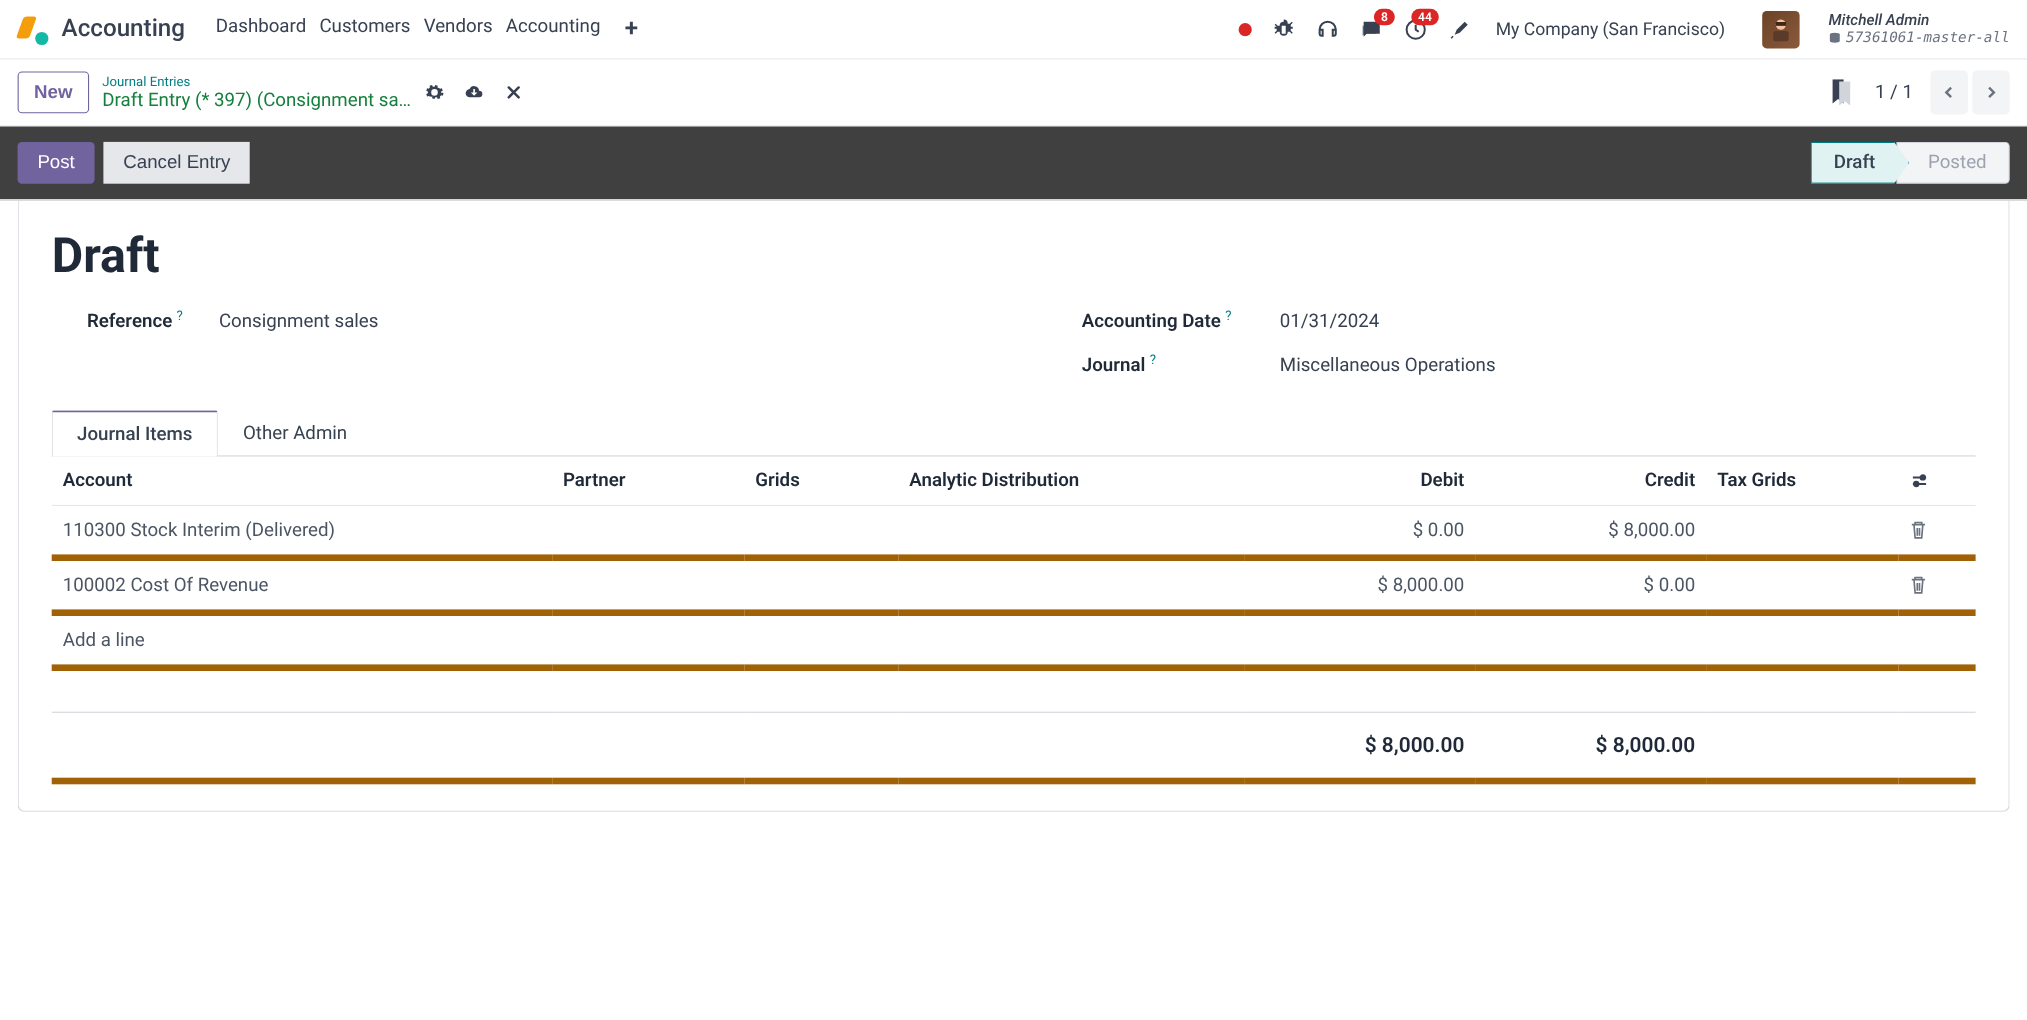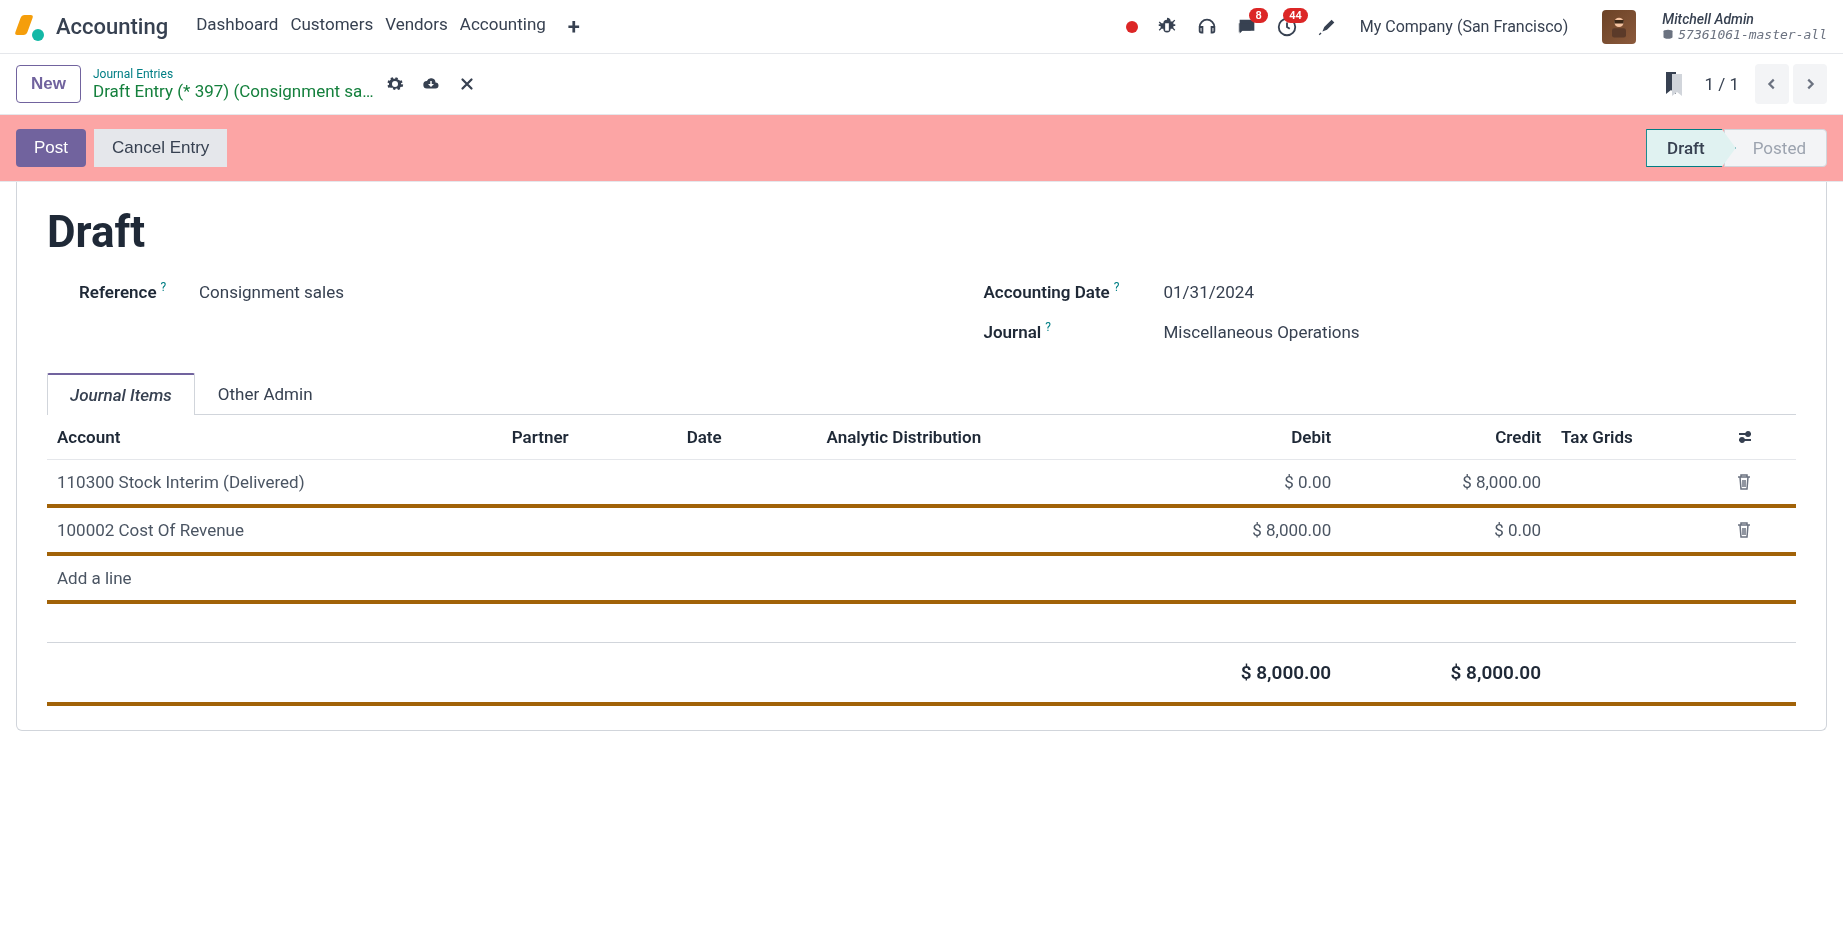--- a/index.html
+++ b/index.html
@@ -36,21 +36,21 @@
 .bc-icons { display: flex; gap: 18px; margin-left: 12px; align-items: center; }
 .bc-icons svg { width: 18px; height: 18px; color: #374151; cursor: pointer; }
 .ctrl-spacer { flex: 1; }
 .bookmark-icon { width: 20px; height: 24px; margin-right: 20px; cursor: pointer; }
 .pager { font-size: 17px; color: #374151; margin-right: 16px; }
 .pager-btn { width: 34px; height: 40px; background: #f3f4f6; display: inline-flex; align-items: center; justify-content: center; cursor: pointer; border-radius: 4px; }
 .pager-btn svg { width: 14px; height: 14px; color: #6b7280; }
 .pager-group { display: flex; gap: 4px; }
 
 
-.actionbar { background: #fca5a5; padding: 14px 16px; display: flex; align-items: center; border-bottom: 1px solid #e5e7eb; }
+.actionbar { background: #404040; padding: 14px 16px; display: flex; align-items: center; border-bottom: 1px solid #e5e7eb; }
 .post-btn { background: #71639e; color: #fff; border: none; padding: 9px 18px; font-size: 17px; font-weight: 500; border-radius: 4px; cursor: pointer; margin-right: 8px; }
 .cancel-btn { background: #e5e7eb; color: #374151; border: none; padding: 9px 18px; font-size: 17px; border-radius: 0; cursor: pointer; }
 .status-bar { margin-left: auto; display: flex; }
 .status-chip { padding: 8px 20px; font-size: 17px; border: 1px solid #d1d5db; position: relative; }
 .status-chip.active { background: #e0f2f1; border-color: #017e84; color: #374151; font-weight: 500; clip-path: polygon(0 0, calc(100% - 14px) 0, 100% 50%, calc(100% - 14px) 100%, 0 100%); padding-right: 30px; z-index: 2; }
 .status-chip.inactive { background: #f3f4f6; color: #9ca3af; margin-left: -12px; padding-left: 28px; border-radius: 0 4px 4px 0; }
 
 
 .sheet { margin: 0 16px 16px 16px; border: 1px solid #d1d5db; border-top: none; border-radius: 0 0 6px 6px; padding: 0; }
 .sheet-inner { padding: 24px 30px; }
@@ -58,27 +58,27 @@
 .form-grid { display: grid; grid-template-columns: 1fr 1fr; gap: 20px 60px; margin-bottom: 30px; }
 .form-row { display: flex; align-items: center; gap: 20px; }
 .form-label { font-size: 17px; font-weight: 600; color: #1f2937; display: flex; align-items: flex-start; gap: 4px; min-width: 100px; margin-left: 32px; }
 .form-label .help-q { color: #017e84; font-size: 12px; font-weight: 400; margin-top: -2px; cursor: pointer; }
 .form-value { font-size: 17px; color: #374151; }
 .form-label-wide { min-width: 160px; }
 
 
 .tabs { display: flex; border-bottom: 1px solid #d1d5db; }
 .tab { padding: 10px 22px; font-size: 17px; color: #374151; cursor: pointer; border: 1px solid transparent; border-bottom: none; position: relative; top: 1px; }
-.tab.active { border-color: #d1d5db; border-top: 2px solid #71639e; background: #fff; font-weight: 500; border-radius: 2px 2px 0 0; font-style: italic; }
+.tab.active { border-color: #d1d5db; border-top: 2px solid #71639e; background: #fff; font-weight: 500; border-radius: 2px 2px 0 0; }
 
 
 .jtable { width: 100%; border-collapse: collapse; }
 .jtable th { text-align: left; font-size: 17px; font-weight: 600; padding: 12px 10px; border-bottom: 1px solid #e5e7eb; }
 .jtable th.num, .jtable td.num { text-align: right; }
-.jtable td { font-size: 17px; padding: 12px 10px; border-bottom: 4px solid #a16207; color: #4b5563; }
+.jtable td { font-size: 17px; padding: 12px 10px; border-bottom: 6px solid #a16207; color: #4b5563; }
 .col-settings { width: 30px; text-align: center; }
 .delete-icon { width: 16px; height: 18px; color: #6b7280; cursor: pointer; }
 .add-line { color: #017e84; cursor: pointer; padding: 14px 10px; font-size: 17px; }
 .totals-row td { font-weight: 600; font-size: 19px; color: #1f2937; border-top: 1px solid #d1d5db; padding-top: 18px; padding-bottom: 18px; }
 .settings-icon { width: 18px; height: 18px; color: #374151; cursor: pointer; }
 .spacer-row td { height: 40px; border: none; }
 
 svg { display: block; }
 </style>
 </head>
@@ -226,21 +226,21 @@
     <div class="tabs">
       <div class="tab active">Journal Items</div>
       <div class="tab">Other Admin</div>
     </div>
 
     <table class="jtable">
       <thead>
         <tr>
           <th style="width:26%">Account</th>
           <th style="width:10%">Partner</th>
-          <th style="width:8%">Date</th>
+          <th style="width:8%">Grids</th>
           <th style="width:18%">Analytic Distribution</th>
           <th class="num" style="width:12%">Debit</th>
           <th class="num" style="width:12%">Credit</th>
           <th style="width:10%">Tax Grids</th>
           <th class="col-settings">
             <svg class="settings-icon" viewBox="0 0 18 18" fill="none" stroke="currentColor" stroke-width="1.8">
                 <path d="M3 6h12M3 12h12"></path>
                 <circle cx="12" cy="6" r="2" fill="currentColor"></circle>
                 <circle cx="6" cy="12" r="2" fill="currentColor"></circle>
               </svg>

